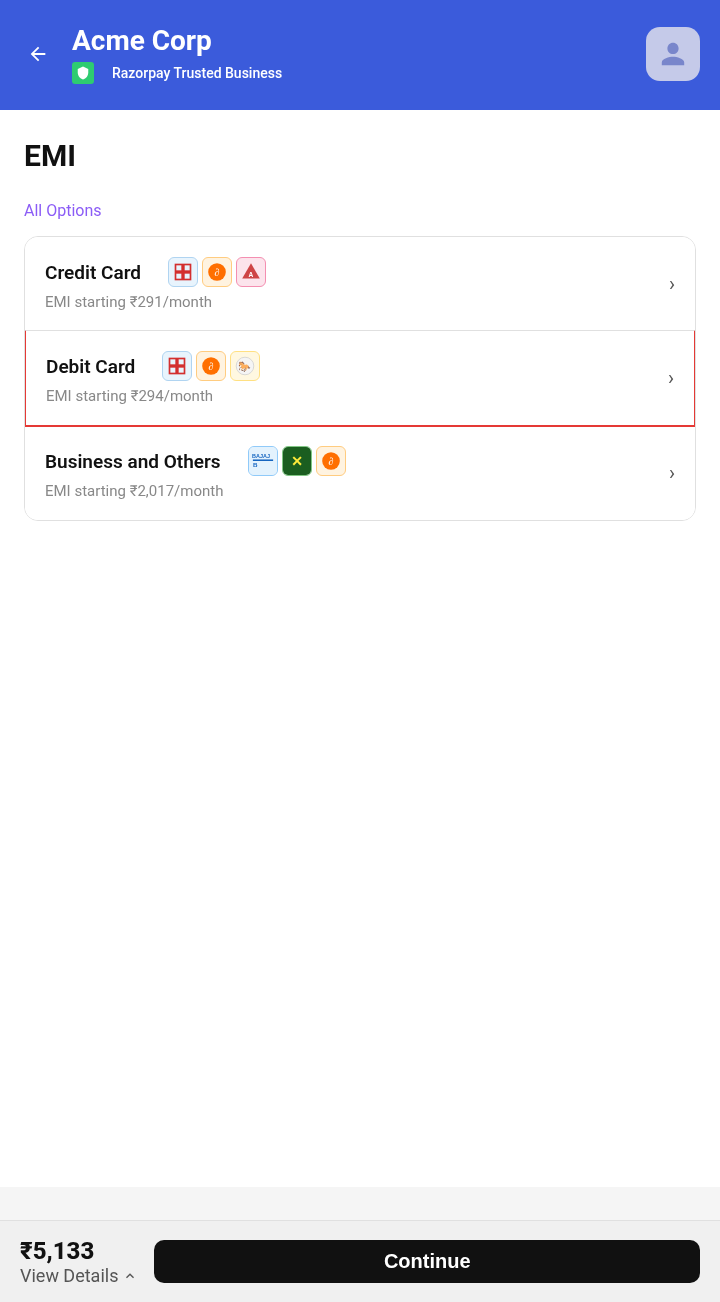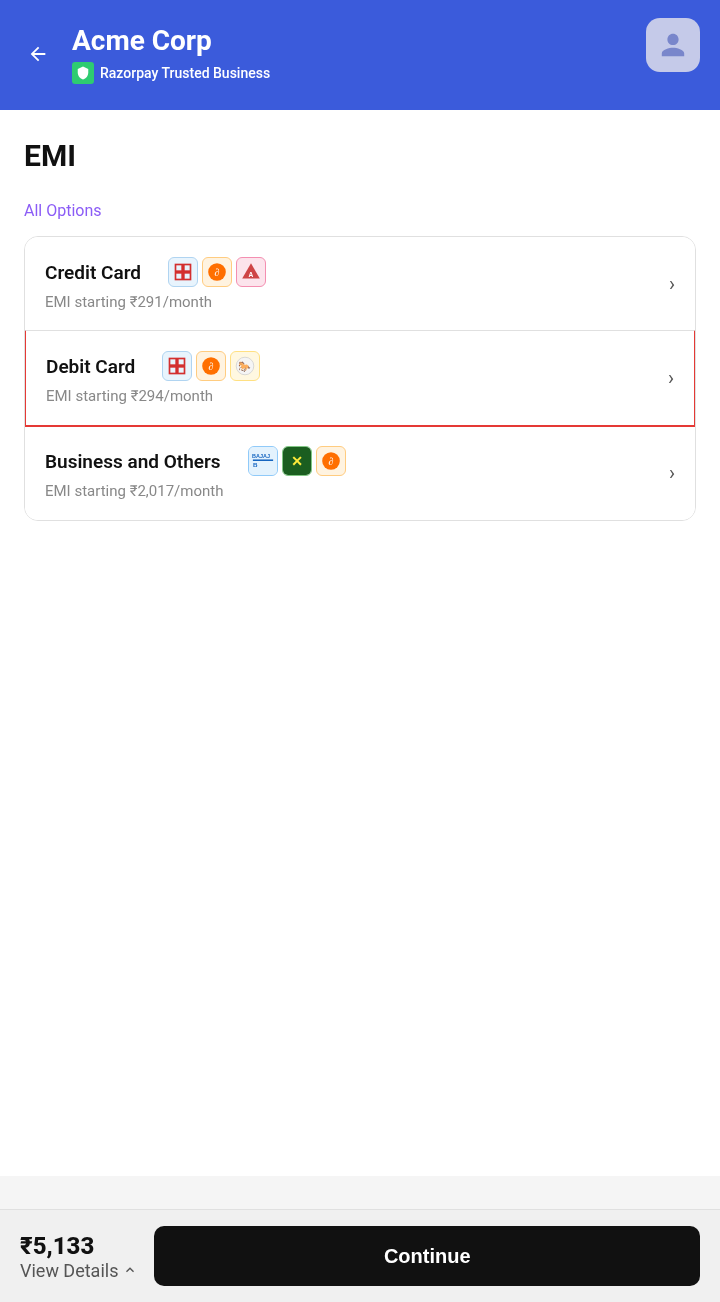--- a/index.html
+++ b/index.html
@@ -11,20 +11,21 @@
       background: #f5f5f5;
       display: flex;
       flex-direction: column;
     }
 
     
     .header {
       background: #3b5bdb;
       padding: 18px 20px 20px 20px;
       display: flex;
+      align-items: center;
       justify-content: space-between;
       min-height: 110px;
     }
     .header-left {
       display: flex;
       align-items: center;
       gap: 16px;
     }
     .back-btn {
       color: white;
@@ -42,21 +43,21 @@
     }
     .header-title {
       color: white;
       font-size: 28px;
       font-weight: 700;
       line-height: 1.2;
     }
     .header-subtitle {
       display: flex;
       align-items: center;
-      gap: 6px;
+      gap: 18px;
       margin-top: 4px;
     }
     .razorpay-badge {
       color: white;
       font-size: 14px;
       font-weight: 500;
     }
     .shield-icon {
       width: 22px;
       height: 22px;
@@ -214,21 +215,21 @@
       font-size: 18px;
       color: #555;
       cursor: pointer;
     }
     .continue-btn {
       flex: 1;
       background: #111;
       color: white;
       border: none;
       border-radius: 10px;
-      height: 60px;
+      height: 43px;
       font-size: 20px;
       font-weight: 600;
       cursor: pointer;
     }
   </style>
 </head>
 <body>
 
 <div class="header">
   <div class="header-left">

